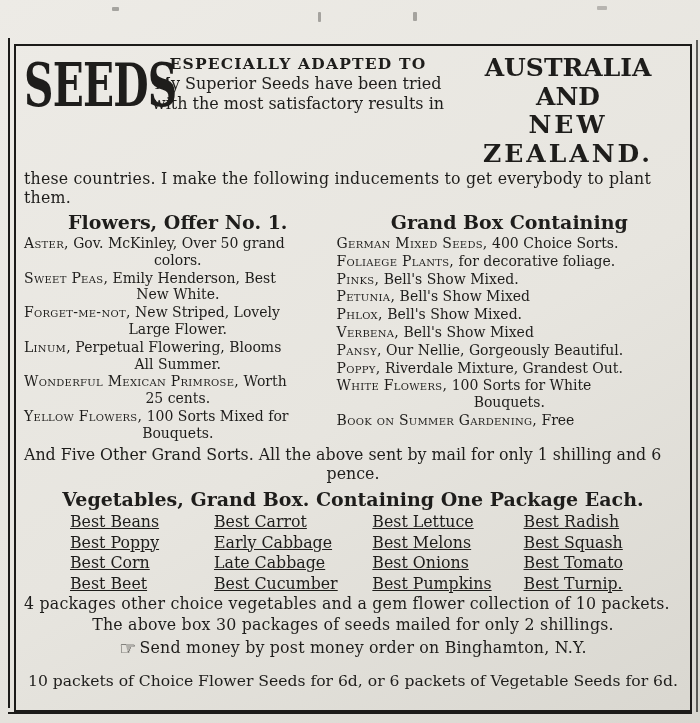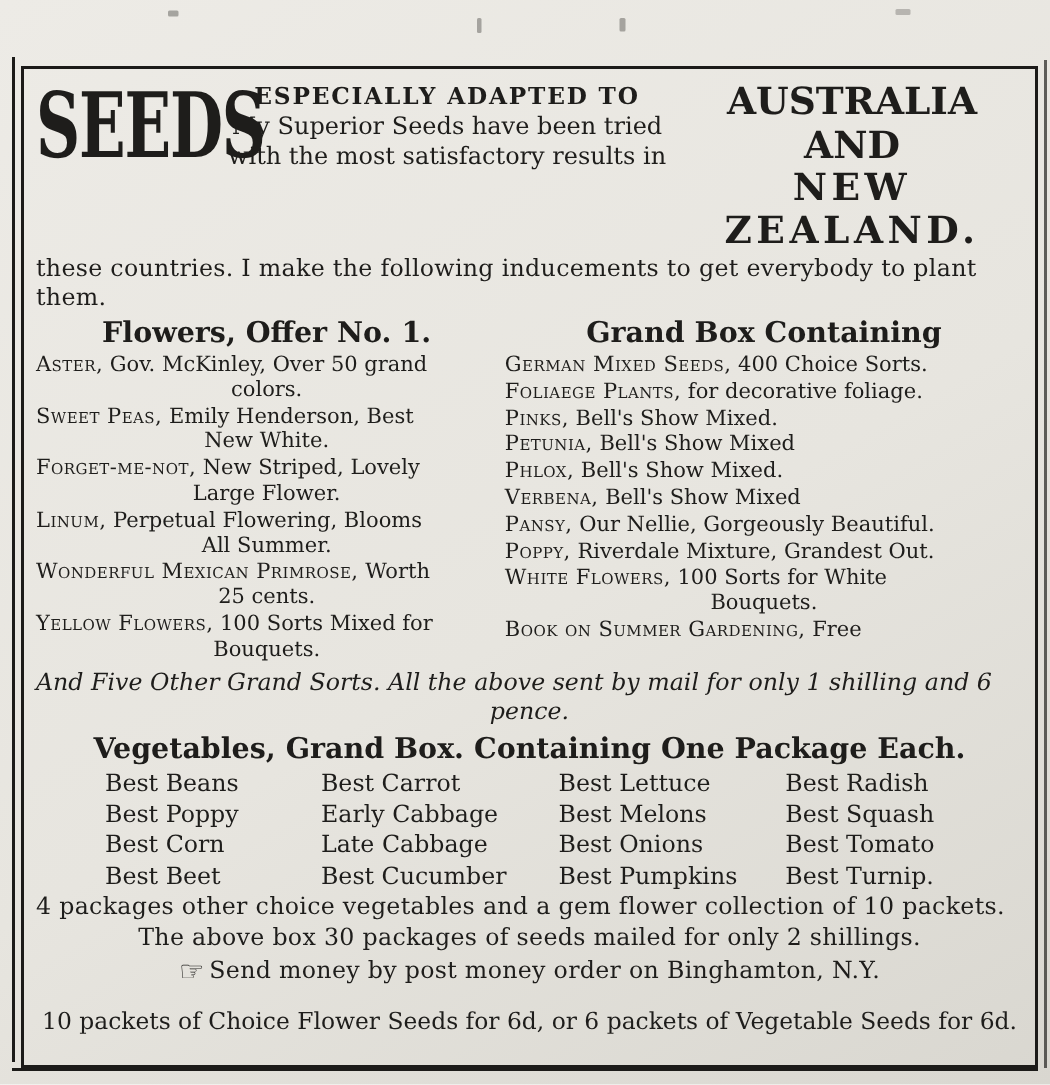--- a/index.html
+++ b/index.html
@@ -60,29 +60,29 @@
   .cont { display: block; text-align: center; }
 
   .mixed-group { display: flex; align-items: stretch; }
   .mixed-list  { flex: 1; }
   .mixed-note  {
     width: 94px; flex: none;
     border-left: 1.5px solid #2b2a27;
     text-align: center; font-size: 15px; line-height: 1.21; padding: 1px 0 0 3px;
   }
 
-  .mail-offer { font-size: 15.8px; line-height: 1.25; padding: 2px 2px 0 2px; font-style: italic; }
+  .mail-offer { font-size: 15.8px; line-height: 1.25; padding: 2px 2px 0 2px; }
   .centered { text-align: center; }
 
   .veg-title { font-size: 19px; font-weight: 700; text-align: center; margin: 4px 0 2px 0; }
   .veg-table {
     display: grid;
     grid-template-columns: 1fr 1.1fr 1.05fr 0.92fr;
     padding: 0 28px 0 48px;
-    font-size: 15.8px; line-height: 1.3;
+    font-size: 15.8px; line-height: 1.3; text-decoration: underline;
   }
   .veg-cell { white-space: nowrap; }
 
   .note { font-size: 15.8px; line-height: 1.32; letter-spacing: .2px; }
   .note-left { padding-left: 2px; }
   .send-money .hand { font-size: 19px; vertical-align: -2px; padding-right: 3px; }
 
   .trial { margin-top: 9px; }
   .trial > div { font-size: 15.6px; line-height: 1.45; }
 </style>

